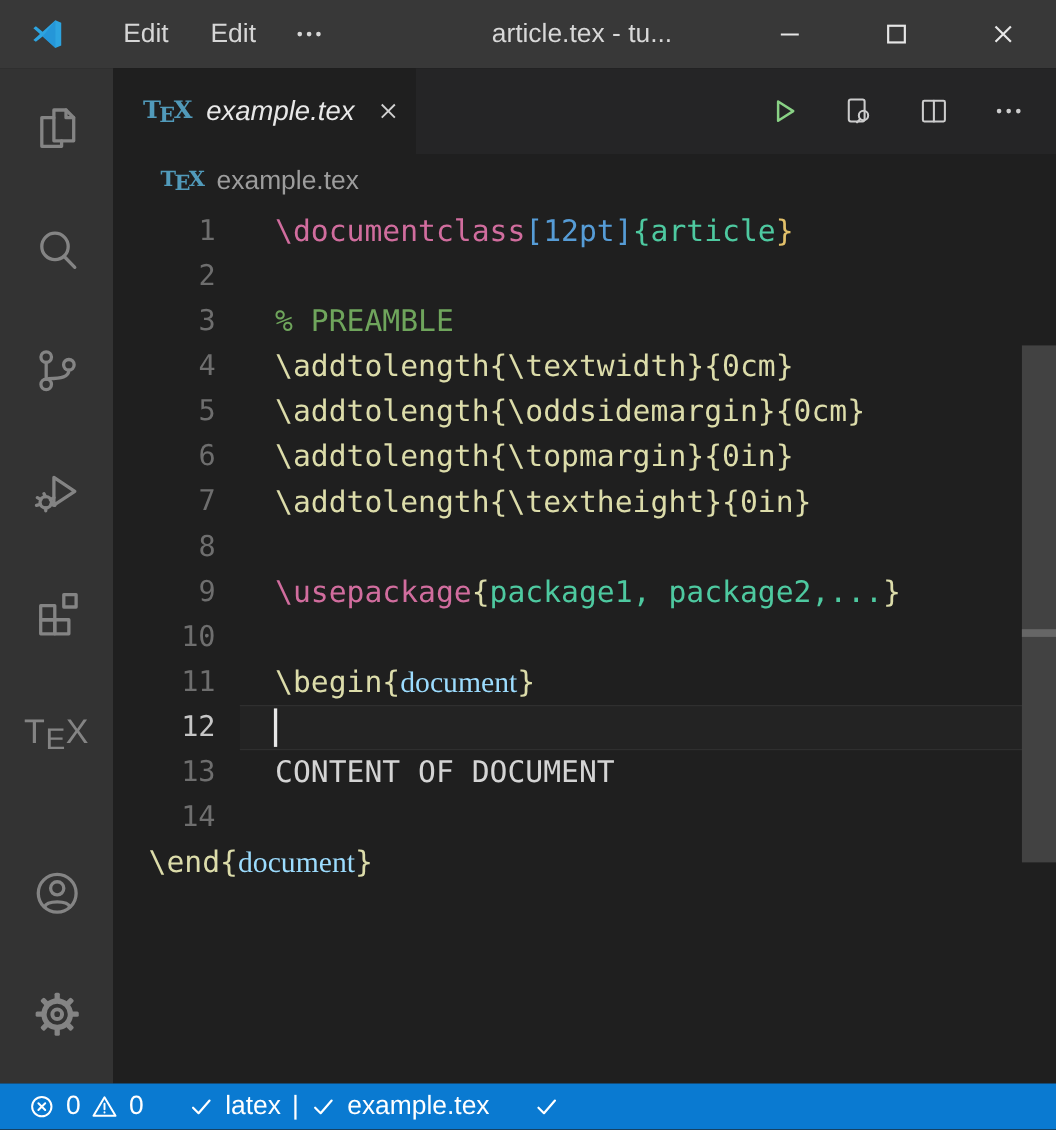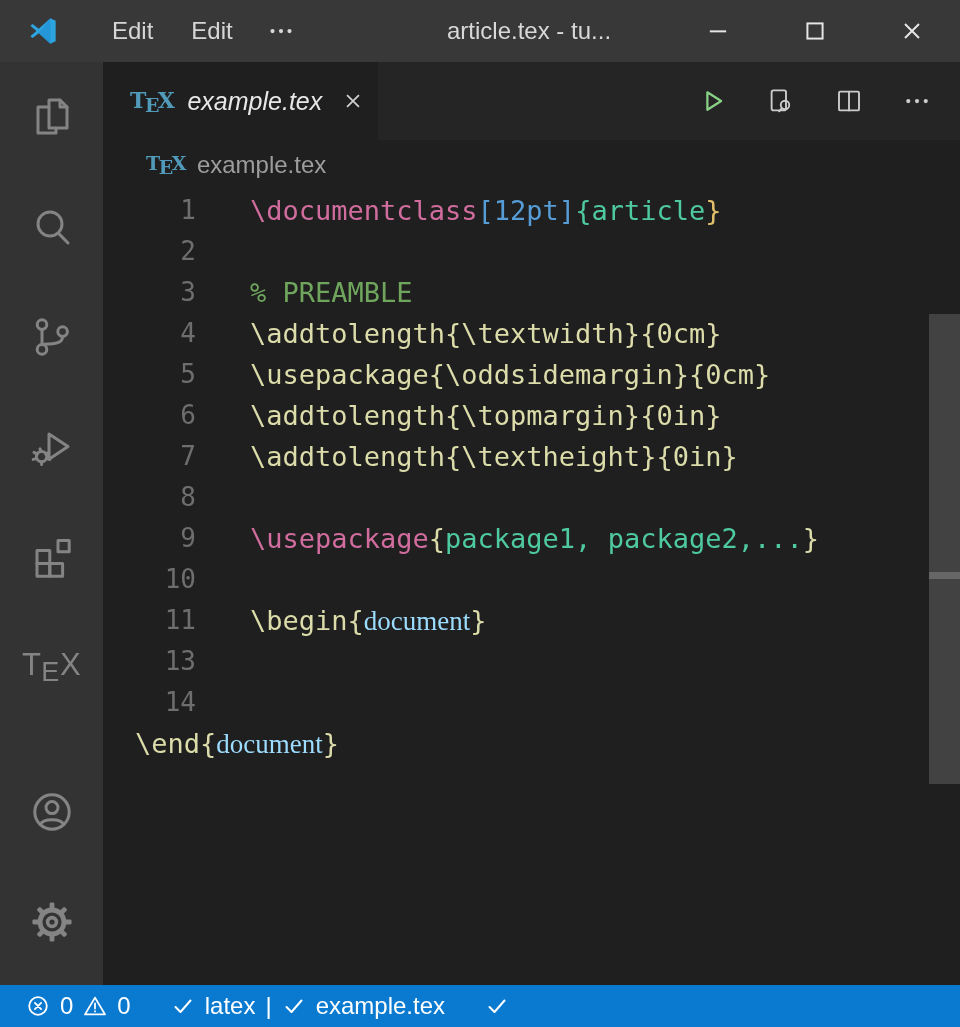--- a/index.html
+++ b/index.html
@@ -246,21 +246,21 @@
           <div class="line">
             <span class="gutter">3</span>
             <span class="content"><span class="tok-comment">% PREAMBLE</span></span>
           </div>
           <div class="line">
             <span class="gutter">4</span>
             <span class="content"><span class="tok-yellow">\addtolength{\textwidth}{0cm}</span></span>
           </div>
           <div class="line">
             <span class="gutter">5</span>
-            <span class="content"><span class="tok-yellow">\usepackage{\oddsidemargin}{0cm}</span></span>
+            <span class="content"><span class="tok-yellow">\addtolength{\oddsidemargin}{0cm}</span></span>
           </div>
           <div class="line">
             <span class="gutter">6</span>
             <span class="content"><span class="tok-yellow">\addtolength{\topmargin}{0in}</span></span>
           </div>
           <div class="line">
             <span class="gutter">7</span>
             <span class="content"><span class="tok-yellow">\addtolength{\textheight}{0in}</span></span>
           </div>
           <div class="line">
@@ -272,22 +272,27 @@
             <span class="content"><span class="tok-pink">\usepackage</span><span class="tok-yellow">{</span><span class="tok-teal">package1, package2,...</span><span class="tok-yellow">}</span></span>
           </div>
           <div class="line">
             <span class="gutter">10</span>
             <span class="content"></span>
           </div>
           <div class="line">
             <span class="gutter">11</span>
             <span class="content"><span class="tok-yellow">\begin</span><span class="tok-yellow">{</span><span class="tok-lblue">document</span><span class="tok-yellow">}</span></span>
           </div>
+          <div class="line current">
+            <span class="gutter">12</span>
+            <span class="content"><span class="cursor"></span></span>
+          </div>
           <div class="line">
             <span class="gutter">13</span>
+            <span class="content"><span class="tok-plain">CONTENT OF DOCUMENT</span></span>
           </div>
           <div class="line">
             <span class="gutter">14</span>
             <span class="content"></span>
           </div>
           <div class="line">
             <span class="content"><span class="tok-yellow">\end</span><span class="tok-yellow">{</span><span class="tok-lblue">document</span><span class="tok-yellow">}</span></span>
           </div>
         </div>
       <div class="scrollbar">

